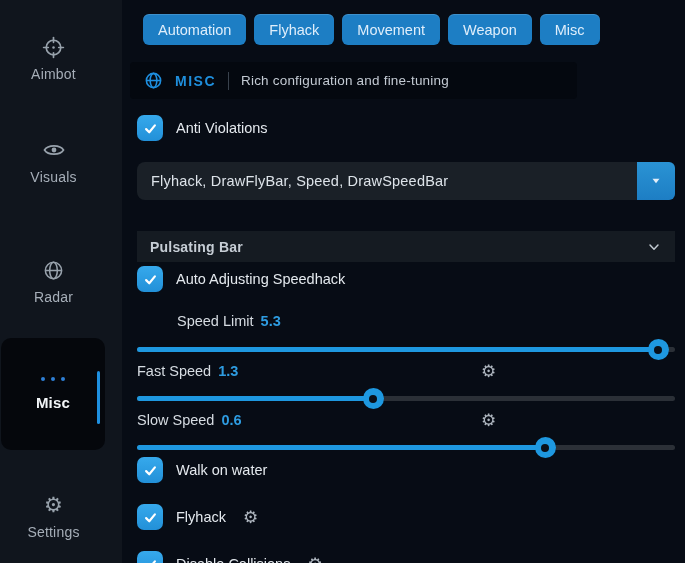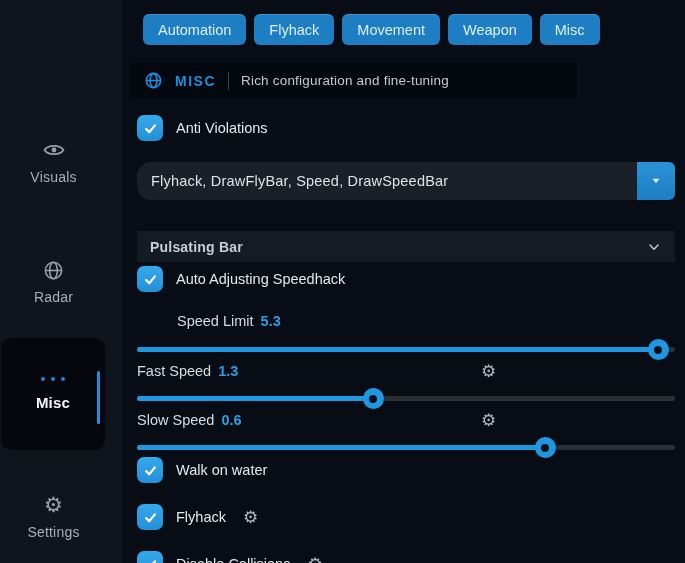--- a/index.html
+++ b/index.html
@@ -32,21 +32,21 @@
   .cat-header .divider { width:1px; height:18px; background:#39424d; }
   .cat-header .desc { color:#c3cad3; font-size:13.5px; letter-spacing:.2px; }
 
   .cb-row { position:absolute; left:15px; display:flex; align-items:center; gap:13px; height:26px; }
   .checkbox { width:26px; height:26px; border-radius:7px; background:linear-gradient(180deg,#36a9ec,#2290d8);
               display:flex; align-items:center; justify-content:center; cursor:pointer; flex:0 0 auto; }
   .checkbox svg { width:15px; height:15px; }
   .cb-row .lbl { color:#e4e9ee; font-size:14.5px; }
   .inline-gear { font-family:"DejaVu Sans",sans-serif; font-size:17px; color:#aeb6bf; margin-left:4px; cursor:pointer; }
 
-  .multiselect { position:absolute; left:15px; top:162px; width:538px; height:38px; background:#1a2027; border-radius:14px;
+  .multiselect { position:absolute; left:15px; top:162px; width:538px; height:38px; background:#1a2027; border-radius:8px;
                  display:flex; align-items:center; cursor:pointer; }
   .multiselect .val { flex:1; padding:0 14px; color:#dde3e9; font-size:14.5px; letter-spacing:.2px; white-space:nowrap; overflow:hidden; }
   .multiselect .dd-btn { width:38px; height:38px; background:linear-gradient(180deg,#2a93d4,#1d7ec4); border:none; border-radius:0 6px 6px 0;
                  display:flex; align-items:center; justify-content:center; cursor:pointer; }
 
   .field-label { position:absolute; left:15px; top:205px; color:#dfe4ea; font-size:13.5px;margin-top:40px; }
 
   .dropdown { position:absolute; left:15px; top:231px; width:538px; height:31px; background:#151b22; border-radius:0;
               display:flex; align-items:center; justify-content:space-between; padding:0 13px; cursor:pointer; }
   .dropdown .val { color:#c6cdd5; font-size:14px; font-weight:bold; letter-spacing:.2px; }
@@ -62,20 +62,33 @@
   .slider .handle { position:absolute; right:-10px; top:-8px; width:21px; height:21px; border-radius:50%; background:#1e98e0; cursor:grab; }
   .slider .handle::after { content:''; position:absolute; inset:6.5px; border-radius:50%; background:#0a1019; }
 </style>
 </head>
 <body>
 
 <div class="app">
 
   <nav class="sidebar">
 
+    <div class="side-item" style="top:34px;">
+      <span class="ico">
+        <svg width="25" height="25" viewBox="0 0 24 24" fill="none" stroke="#98a2ac" stroke-width="1.6" stroke-linecap="round">
+          <circle cx="12" cy="12" r="7"></circle>
+          <line x1="12" y1="2.5" x2="12" y2="7"></line>
+            <line x1="12" y1="17" x2="12" y2="21.5"></line>
+          <line x1="2.5" y1="12" x2="7" y2="12"></line>
+            <line x1="17" y1="12" x2="21.5" y2="12"></line>
+          <circle cx="12" cy="12" r="1.2" fill="#98a2ac" stroke="none"></circle>
+        </svg>
+      </span>
+      <span class="lbl">Aimbot</span>
+    </div>
 
     <div class="side-item" style="top:137px;justify-content:center;">
       <span class="ico">
         <svg width="24" height="24" viewBox="0 0 24 24" fill="none" stroke="#98a2ac" stroke-width="1.7">
           <path d="M2.5 12 C6 6.5 18 6.5 21.5 12 C18 17.5 6 17.5 2.5 12 Z"></path>
           <circle cx="12" cy="12" r="2.4" fill="#98a2ac" stroke="none"></circle>
         </svg>
       </span>
       <span class="lbl">Visuals</span>
     </div>

